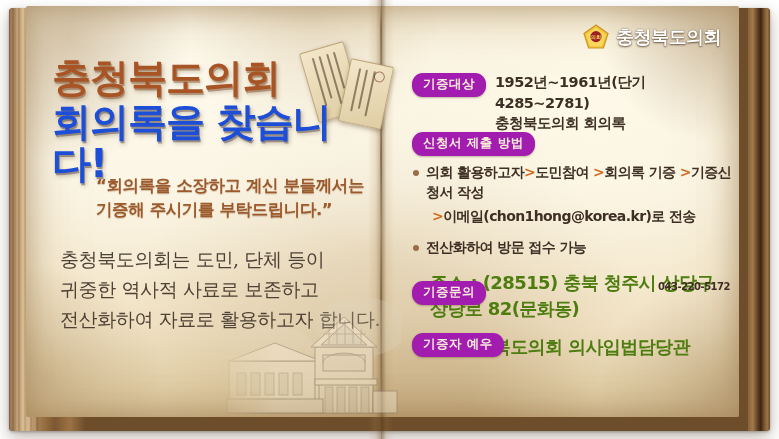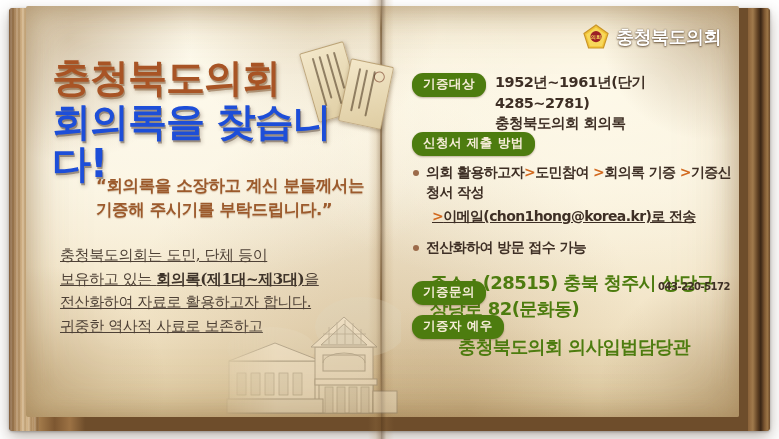--- a/index.html
+++ b/index.html
@@ -131,23 +131,22 @@
   .quote{
     position:absolute;left:34px;top:168px;width:320px;
     font-size:16.5px;font-weight:700;line-height:1.45;color:#9c5a2c;
     text-shadow:0 1px 1px rgba(140,95,55,.35);
     letter-spacing:-.4px;
     margin-left:36px;
   }
 
   .body-copy{
     position:absolute;left:34px;top:238px;width:330px;
-    font-size:15px;line-height:1.58;color:#4e4136;letter-spacing:-.4px;
+    font-size:19px;line-height:1.58;color:#4e4136;letter-spacing:-.4px;
     font-family:"DejaVu Serif","Liberation Serif",serif;
-    text-decoration:underline;
   }
   .body-copy b{font-weight:700;color:#3f342a;}
 
   
   .building{
     position:absolute;left:185px;bottom:0;width:190px;height:130px;
     opacity:.42;
     filter:grayscale(.35) sepia(.22);
   }
 
@@ -158,21 +157,21 @@
     position:absolute;right:18px;top:18px;display:flex;align-items:center;gap:7px;
   }
   .emblem{width:26px;height:26px;position:relative;flex:0 0 auto;}
   .emblem-txt{
     font-size:18px;font-weight:700;color:#ffffff;letter-spacing:-.5px;
     text-shadow:0 1px 2px rgba(70,45,20,.75), 0 0 1px rgba(70,45,20,.9);
   }
 
   .section{position:absolute;}
   .pill{
-    display:inline-block;background:#4d7c0f;color:#f6ecd7;
+    display:inline-block;background:#a21caf;color:#f6ecd7;
     font-size:12.5px;font-weight:700;letter-spacing:.5px;
     padding:3px 11px 4px;border-radius:11px;
     box-shadow:0 1px 2px rgba(80,55,30,.35);
     vertical-align:middle;
   }
   .sec-inline{display:flex;align-items:flex-start;gap:9px;}
   .sec-inline .pill{margin-top:1px;flex:0 0 auto;}
   .sec-text{
     font-size:14.5px;font-weight:700;color:#3e2f25;line-height:1.42;
     letter-spacing:-.5px;
@@ -183,21 +182,21 @@
     position:relative;padding-left:14px;margin-bottom:4px;
     font-size:14px;font-weight:700;color:#3e2f25;line-height:1.42;letter-spacing:-.6px;
   }
   .bul::before{
     content:"";position:absolute;left:1px;top:7px;width:6px;height:6px;
     border-radius:50%;background:#9c6b4a;
   }
   .arw{color:#d2691e;font-weight:700;}
   .sub-line{
     padding-left:20px;font-size:14px;font-weight:700;color:#3e2f25;
-    letter-spacing:-.6px;line-height:1.42;text-decoration:underline;
+    letter-spacing:-.6px;line-height:1.42;
   }
   .addr{
     padding-left:18px;margin-top:12px;
     font-size:18px;font-weight:700;color:#4d7c0f;line-height:1.45;letter-spacing:-.6px;
   }
   .addr-2{padding-left:46px;}
 </style>
 </head>
 <body>
 
@@ -233,25 +232,22 @@
       <div class="title-l2">회의록을 찾습니다!</div>
     </div>
 
     <div class="quote">
       <div>“회의록을 소장하고 계신 분들께서는</div>
       <div>기증해 주시기를 부탁드립니다.”</div>
     </div>
 
     <div class="body-copy">
       <div>충청북도의회는 도민, 단체 등이</div>
-      <div>
-        <span>보유하고 있는 </span><b>회의록(제1대~제3대)</b><span>을</span>
-      </div>
+      <div>귀중한 역사적 사료로 보존하고</div>
       <div>전산화하여 자료로  활용하고자 합니다.</div>
-      <div>귀중한 역사적 사료로 보존하고</div>
     </div>
 
     <svg class="building" viewBox="0 0 190 130">
       <defs>
         <linearGradient id="fade" x1="0" y1="0" x2="1" y2="0">
           <stop offset="0" stop-color="#ffffff" stop-opacity="0"></stop>
           <stop offset="0.35" stop-color="#ffffff" stop-opacity="1"></stop>
         </linearGradient>
         <mask id="m">
             <rect x="0" y="0" width="190" height="130" fill="url(#fade)"></rect>
@@ -331,18 +327,18 @@
         <div class="addr">주소 : (28515) 충북 청주시 상당구 상당로 82(문화동)</div>
         <div class="addr addr-2">충청북도의회 의사입법담당관</div>
       </div>
     </div>
 
     <div class="section sec-inline" style="left:18px;top:274px;width:318px;justify-content:space-between;">
       <span class="pill">기증문의</span>
       <span class="sec-text" style="font-size:10px;">043-220-5172</span>
     </div>
 
-    <div class="section sec-inline" style="left:18px;top:308px;width:322px;">
+    <div class="section sec-inline" style="left:18px;top:326px;width:322px;">
       <span class="pill">기증자 예우</span>
     </div>
 
   </div>
 </div>
 
 </body></html>

